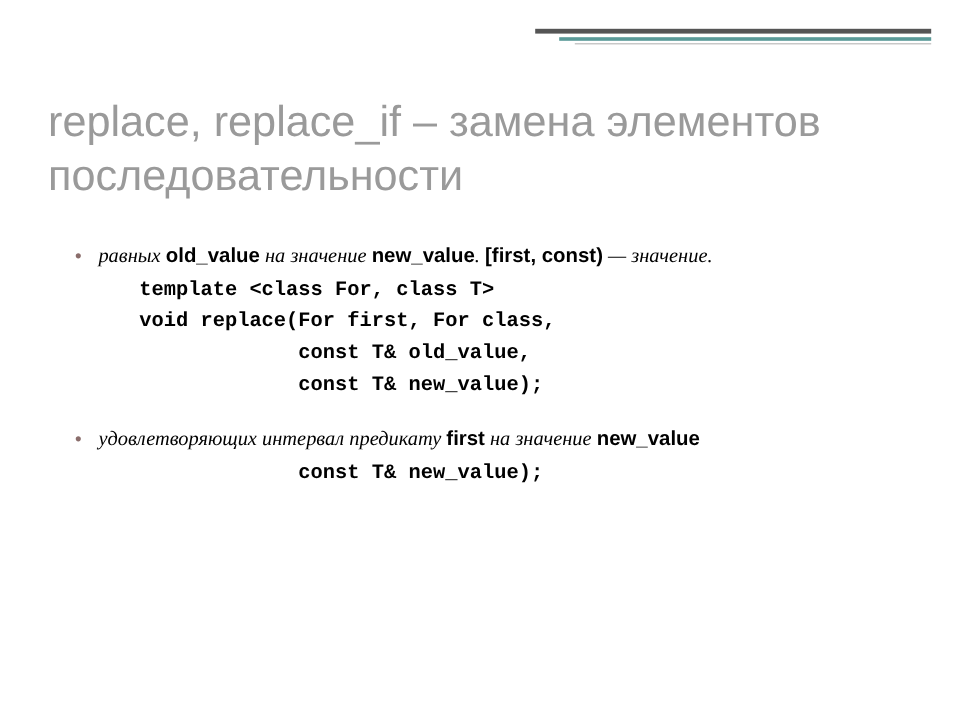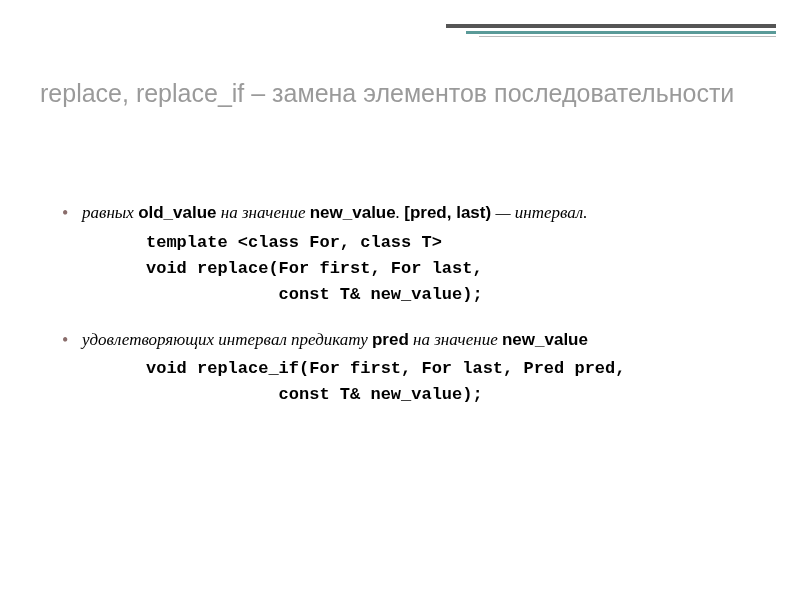--- a/index.html
+++ b/index.html
@@ -33,21 +33,21 @@
     height: 1px;
     background: #bbbbbb;
     width: 90%;
     margin-left: auto;
   }
   .title {
     position: absolute;
     top: 78px;
     left: 40px;
     right: 40px;
-    font-size: 25px;
+    font-size: 36px;
     font-weight: normal;
     color: #9a9a9a;
     line-height: 1.25;
     font-family: 'Trebuchet MS', 'Lucida Sans', sans-serif;
   }
   .content {
     position: absolute;
     top: 200px;
     left: 60px;
     right: 40px;
@@ -69,50 +69,50 @@
     font-size: 18px;
   }
   .code-block {
     padding-left: 56px;
     font-family: 'Courier New', monospace;
     font-size: 17px;
     font-weight: bold;
     line-height: 1.55;
     margin-bottom: 18px;
   }
-  .code-line { white-space: pre; margin-left: 30px; }
+  .code-line { white-space: pre; }
   .mono {
     font-family: Liberation Sans, sans-serif;
     font-weight: bold;
   }
   .serif { font-family: Georgia, 'Times New Roman', serif; font-style: italic; }
 </style>
 </head>
 <body>
 
 <div class="top-lines">
   <div class="line-dark"></div>
   <div class="line-teal"></div>
   <div class="line-thin"></div>
 </div>
 
 <h1 class="title">replace, replace_if – замена элементов последовательности</h1>
 
 <div class="content">
 
   <div class="bullet">
-    <span class="serif">равных </span><span class="mono">old_value</span><span class="serif">  на значение </span><span class="mono">new_value</span><span class="serif">. </span><span class="mono">[pred, last)</span><span class="serif"> — интервал.</span>
+    <span class="serif">равных </span><span class="mono">old_value</span><span class="serif">  на значение </span><span class="mono">new_value</span><span class="serif">. </span><span class="mono">[first, const)</span><span class="serif"> — значение.</span>
   </div>
   <div class="code-block">
     <div class="code-line">template &lt;class For, class T&gt;</div>
-    <div class="code-line">void replace(For first, For last,</div>
+    <div class="code-line">void replace(For first, For class,</div>
+    <div class="code-line">             const T&amp; old_value,</div>
     <div class="code-line">             const T&amp; new_value);</div>
   </div>
 
   <div class="bullet">
-    <span class="serif">удовлетворяющих интервал предикату </span><span class="mono">pred</span><span class="serif">  на значение </span><span class="mono">new_value</span>
+    <span class="serif">удовлетворяющих интервал предикату </span><span class="mono">first</span><span class="serif">  на значение </span><span class="mono">new_value</span>
   </div>
   <div class="code-block">
-    <div class="code-line">void replace_if(For first, For last, Pred pred,</div>
     <div class="code-line">             const T&amp; new_value);</div>
   </div>
 
 </div>
 
 </body></html>

